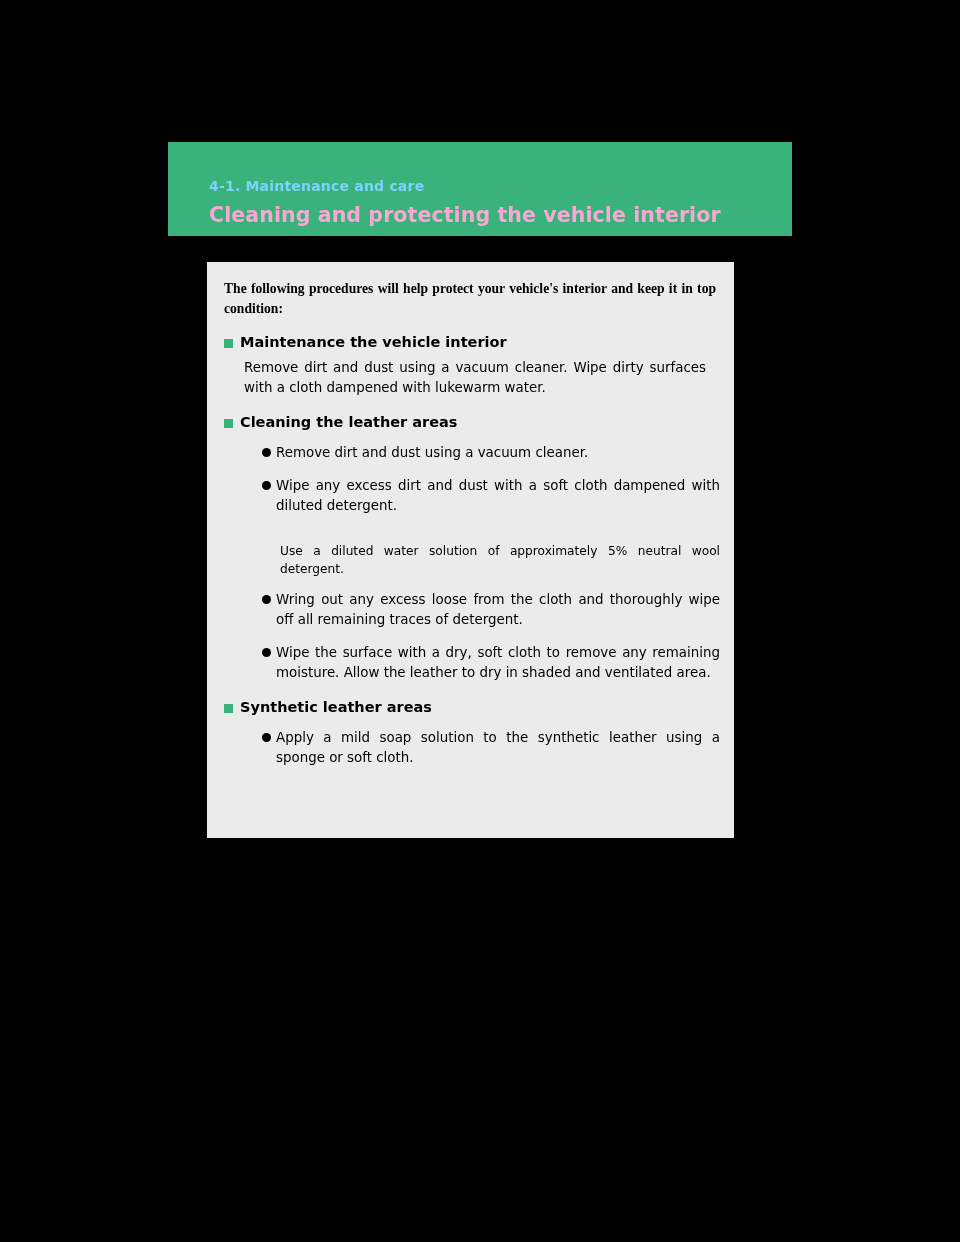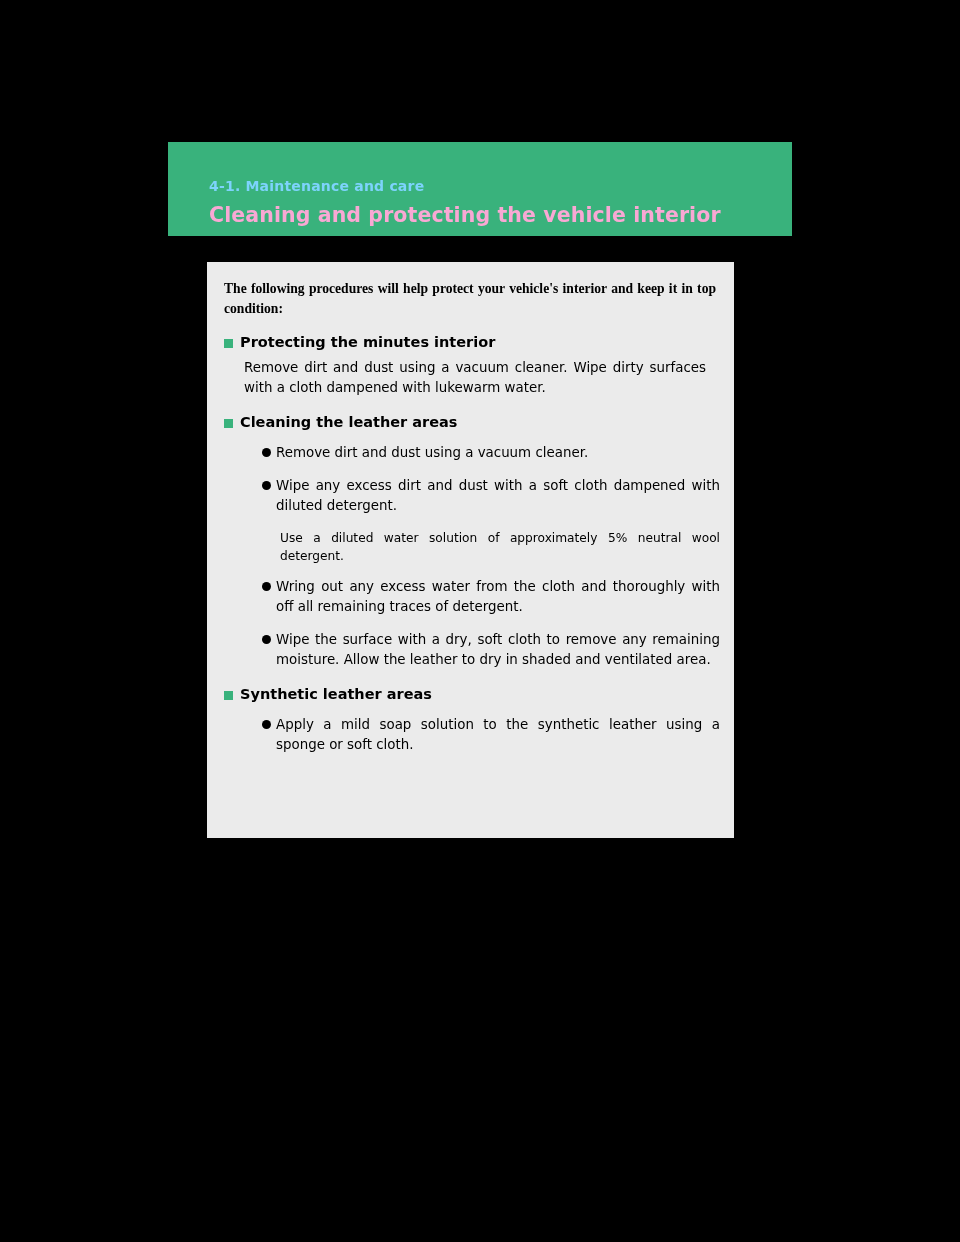--- a/index.html
+++ b/index.html
@@ -126,21 +126,21 @@
     line-height: 1.5;
     text-align: justify;
     flex: 1 1 auto;
     font-family: "DejaVu Sans", sans-serif;
   }
   .sub-note {
     font-size: 12.2px;
     color: #000000;
     line-height: 1.5;
     text-align: justify;
-    margin-top: 13px;
+    margin-top: 26px;
     margin-left: 56px;
     width: 440px;
     font-family: "DejaVu Sans", sans-serif;
   }
   .watermark {
     position: absolute;
     right: 8px;
     bottom: 6px;
     font-size: 24px;
     font-weight: bold;
@@ -158,21 +158,21 @@
   <div class="header-section">4-1. Maintenance and care</div>
   <div class="header-title">Cleaning and protecting the vehicle interior</div>
 
   <div class="content-box">
     <div class="inner">
 
       <div class="intro">The following procedures will help protect your vehicle's interior and keep it in top condition:</div>
 
       <div class="sq-head">
         <span class="sq-marker"></span>
-        <span class="sq-text">Protecting the minutes interior</span>
+        <span class="sq-text">Maintenance the vehicle interior</span>
       </div>
       <div class="para">Remove dirt and dust using a vacuum cleaner. Wipe dirty surfaces with a cloth dampened with lukewarm water.</div>
 
       <div class="sq-head">
         <span class="sq-marker"></span>
         <span class="sq-text">Cleaning the leather areas</span>
       </div>
 
       <div class="bullet-item">
         <span class="dot"></span>
@@ -180,21 +180,21 @@
       </div>
 
       <div class="bullet-item">
         <span class="dot"></span>
         <span class="bullet-text">Wipe any excess dirt and dust with a soft cloth dampened with diluted detergent.</span>
       </div>
       <div class="sub-note">Use a diluted water solution of approximately 5% neutral wool detergent.</div>
 
       <div class="bullet-item">
         <span class="dot"></span>
-        <span class="bullet-text">Wring out any excess water from the cloth and thoroughly with off all remaining traces of detergent.</span>
+        <span class="bullet-text">Wring out any excess loose from the cloth and thoroughly wipe off all remaining traces of detergent.</span>
       </div>
 
       <div class="bullet-item">
         <span class="dot"></span>
         <span class="bullet-text">Wipe the surface with a dry, soft cloth to remove any remaining moisture. Allow the leather to dry in shaded and ventilated area.</span>
       </div>
 
       <div class="sq-head">
         <span class="sq-marker"></span>
         <span class="sq-text">Synthetic leather areas</span>

